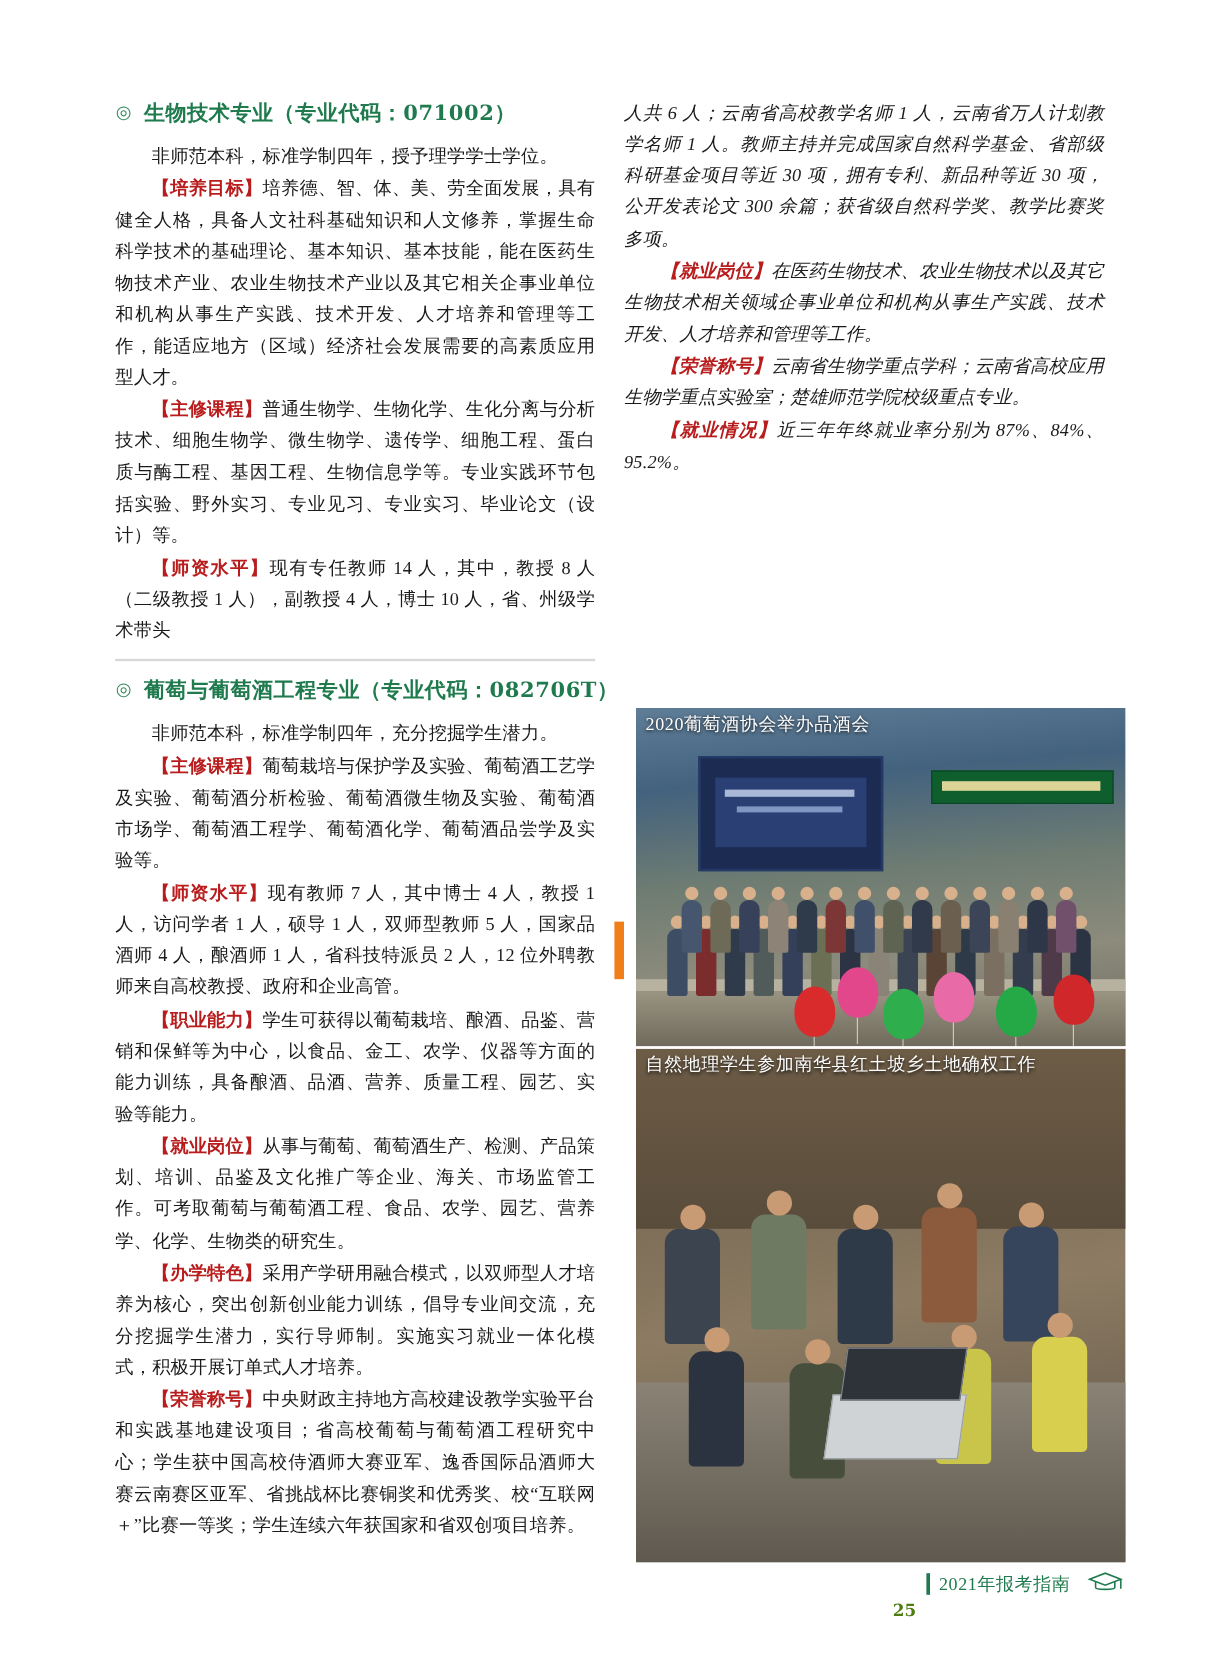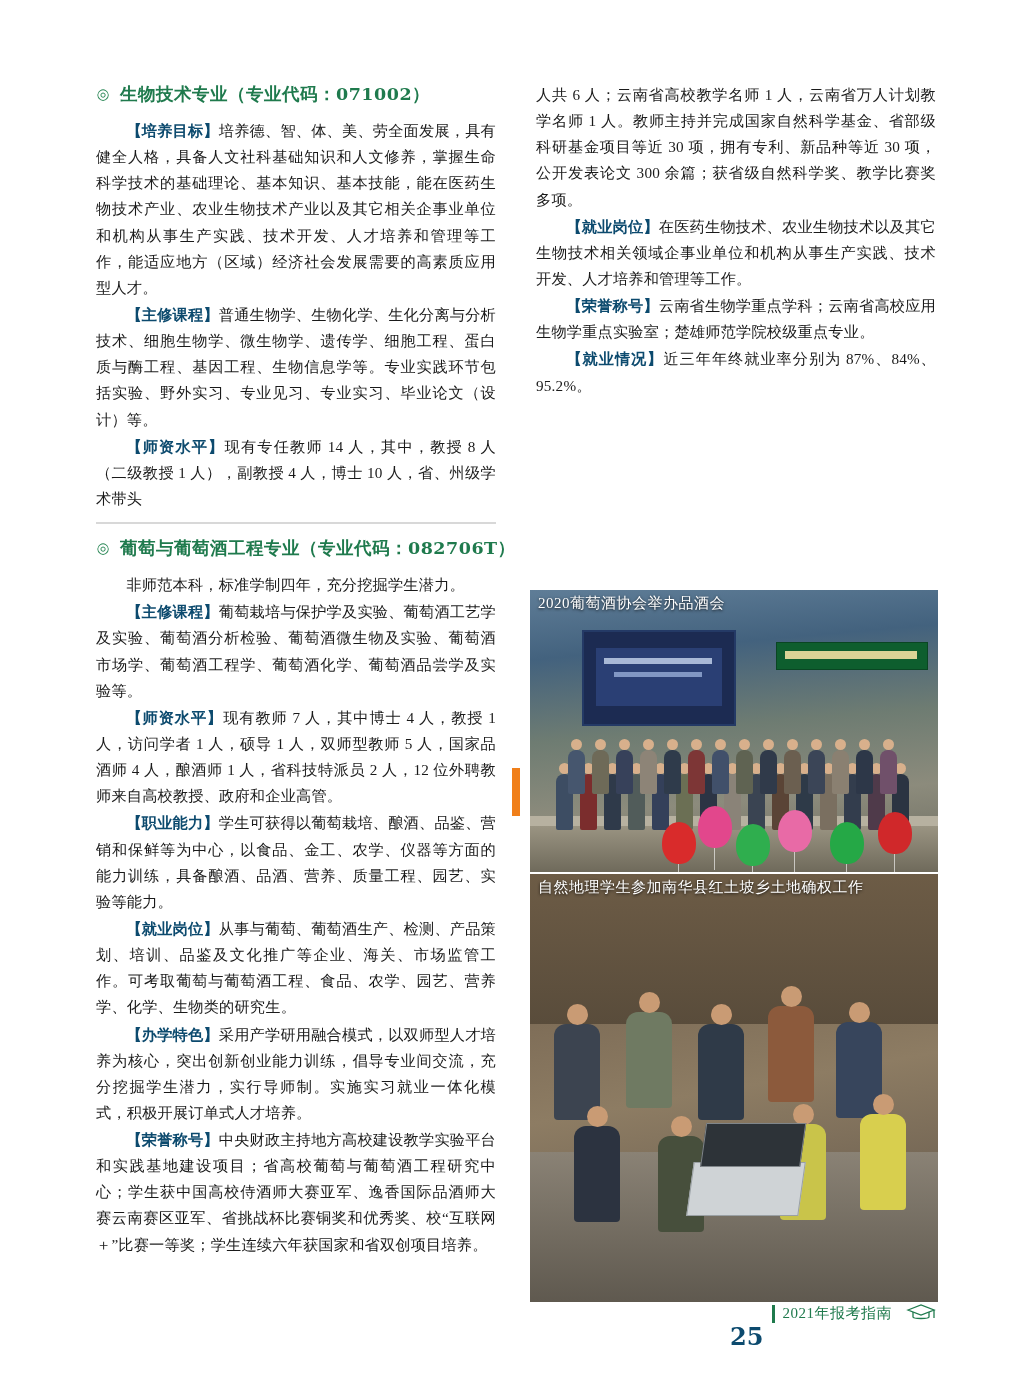--- a/index.html
+++ b/index.html
@@ -23,23 +23,24 @@
   }
   
   .col-left {
     position: absolute;
     left: 96px;
     top: 82px;
     width: 400px;
   }
   .col-right {
     position: absolute;
-    left: 536px;
+    left: 520px;
     top: 82px;
     width: 400px;
+    font-style: italic;
   }
   
   .major-head {
     display: flex;
     align-items: center;
     gap: 10px;
     margin-bottom: 12px;
   }
   .diamond-icon {
     width: 14px;
@@ -62,21 +63,21 @@
     font-size: 15.2px;
     line-height: 1.72;
     text-align: justify;
     text-justify: inter-ideograph;
     margin: 0 0 1px 0;
     text-indent: 2em;
     letter-spacing: 0.2px;
   }
   .para.no-indent { text-indent: 0; }
   .tag {
-    color: #0c4a6e;
+    color: #b91c1c;
     font-weight: bold;
     white-space: nowrap;
   }
   .rule {
     height: 2px;
     background: #d8d8d8;
     margin: 10px 0 12px 0;
   }
   
   .photo-block {
@@ -216,23 +217,23 @@
   .footer {
     position: absolute;
     right: 88px;
     bottom: 38px;
     display: flex;
     align-items: center;
     gap: 8px;
   }
   .footer .page-no {
     font-family: "DejaVu Serif", serif;
-    font-size: 24px;
+    font-size: 14px;
     font-weight: bold;
-    color: #0c4a6e;
+    color: #4d7c0f;
     margin-top: 46px;
   }
   .footer .divider {
     width: 3px;
     height: 18px;
     background: #1f7a4d;
   }
   .footer .foot-text {
     font-size: 15px;
     color: #1f7a4d;
@@ -257,20 +258,21 @@
 
 <div class="page">
 
   <div class="col-left">
 
     <div>
       <div class="major-head">
         <span class="diamond-icon">◎</span>
         <span class="major-title">生物技术专业（专业代码：071002）</span>
       </div>
+      <p class="para">非师范本科，标准学制四年，授予理学学士学位。</p>
 
       <p class="para">
         <span class="tag">【培养目标】</span><span>培养德、智、体、美、劳全面发展，具有健全人格，具备人文社科基础知识和人文修养，掌握生命科学技术的基础理论、基本知识、基本技能，能在医药生物技术产业、农业生物技术产业以及其它相关企事业单位和机构从事生产实践、技术开发、人才培养和管理等工作，能适应地方（区域）经济社会发展需要的高素质应用型人才。</span>
       </p>
       <p class="para">
         <span class="tag">【主修课程】</span><span>普通生物学、生物化学、生化分离与分析技术、细胞生物学、微生物学、遗传学、细胞工程、蛋白质与酶工程、基因工程、生物信息学等。专业实践环节包括实验、野外实习、专业见习、专业实习、毕业论文（设计）等。</span>
       </p>
       <p class="para">
         <span class="tag">【师资水平】</span><span>现有专任教师 14 人，其中，教授 8 人（二级教授 1 人），副教授 4 人，博士 10 人，省、州级学术带头</span>
       </p>

